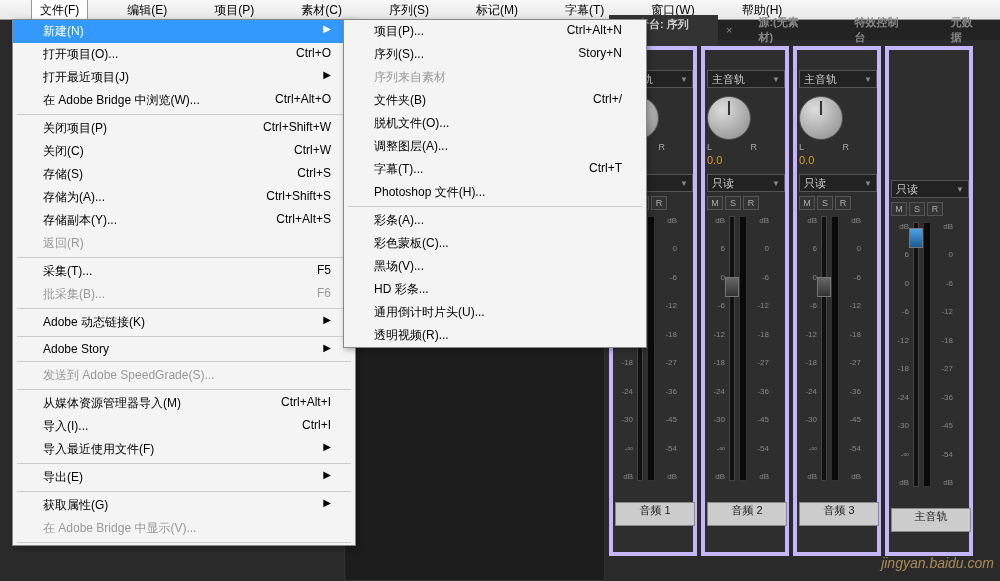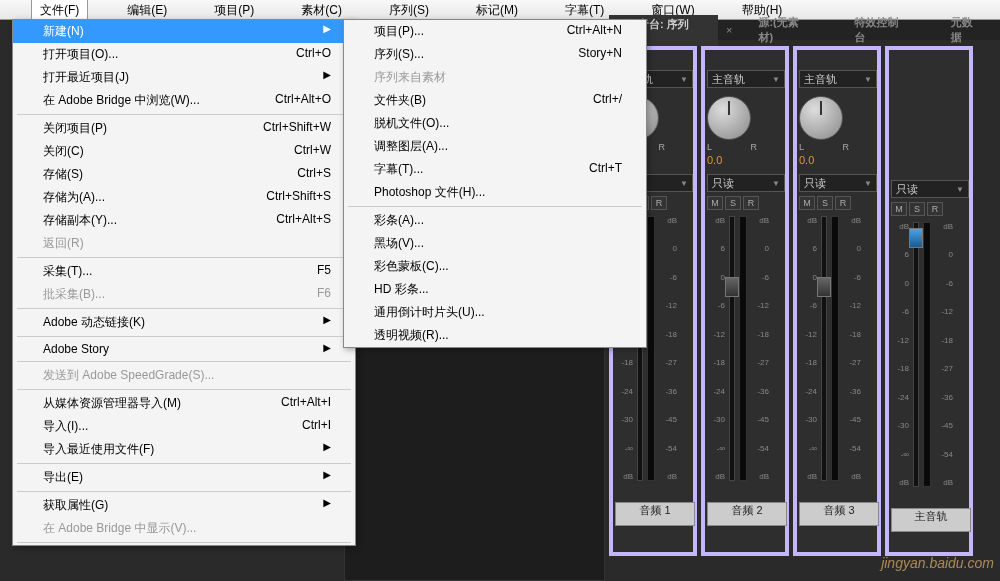--- a/index.html
+++ b/index.html
@@ -175,24 +175,24 @@
       <span>Ctrl+T</span>
     </div>
     <div class="menu-item">
       <span>Photoshop 文件(H)...</span>
     </div>
     <div class="menu-sep"></div>
     <div class="menu-item">
       <span>彩条(A)...</span>
     </div>
     <div class="menu-item">
+      <span>彩色蒙板(C)...</span>
+    </div>
+    <div class="menu-item">
       <span>黑场(V)...</span>
-    </div>
-    <div class="menu-item">
-      <span>彩色蒙板(C)...</span>
     </div>
     <div class="menu-item">
       <span>HD 彩条...</span>
     </div>
     <div class="menu-item">
       <span>通用倒计时片头(U)...</span>
     </div>
     <div class="menu-item">
       <span>透明视频(R)...</span>
     </div>

